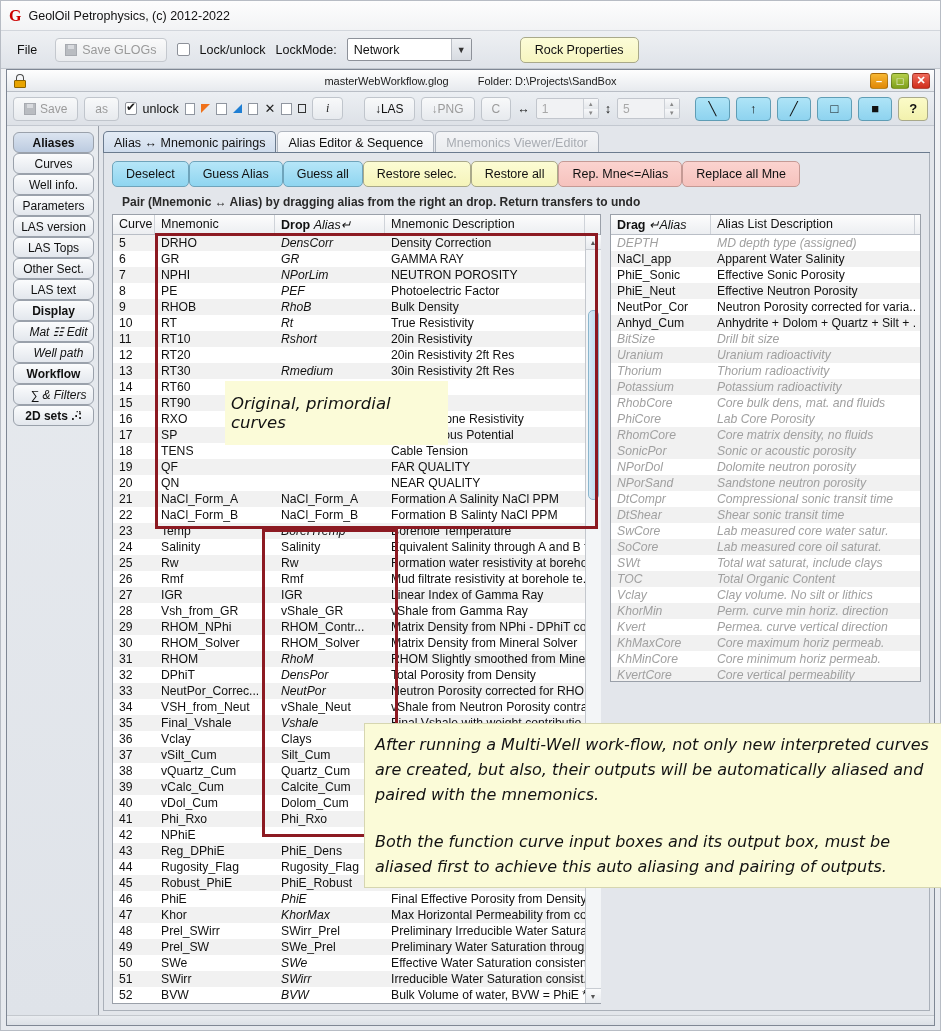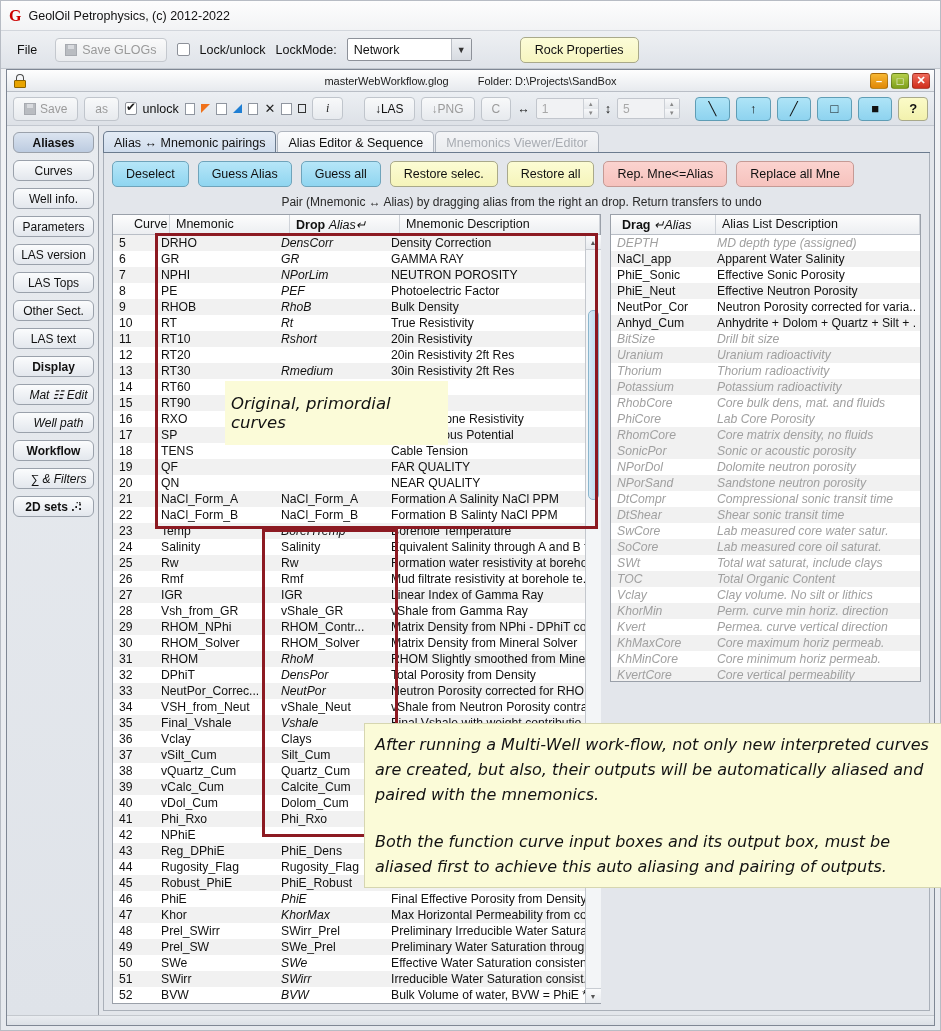--- a/index.html
+++ b/index.html
@@ -193,21 +193,21 @@
   }
 
   
   .mdi-body { flex: 1; display: flex; min-height: 0; }
 
   .rail {
     width: 92px;
     background: linear-gradient(#e8ebef, #dfe3e9);
     border-right: 1px solid #9aa0a9;
     padding: 6px 4px 0 6px;
-    display: flex; flex-direction: column; gap: 7px;
+    display: flex; flex-direction: column; gap: 0;
   }
   .rail-btn {
     height: 21px; border-radius: 6px;
     background: linear-gradient(#fbfcfd, #e3e7ed);
     border: 1px solid #9aa1ab;
     display: flex; align-items: center; justify-content: center;
     font-size: 12px; color: #111;
   }
   .rail-btn.sel {
     background: linear-gradient(#dbe4f0, #bccbe0);
@@ -242,48 +242,47 @@
   .tabs-line { height: 1px; background: #6b7b8e; margin-top: -1px; }
 
   .panel {
     flex: 1; min-height: 0;
     border: 1px solid #aab0b9; border-top: none;
     background: #e3e6eb;
     padding: 8px 8px 6px 8px;
     display: flex; flex-direction: column;
   }
 
-  .actionbar { display: flex; gap: 9px; align-items: center; }
+  .actionbar { display: flex; align-items: center; }
   .abtn {
     font-size: 12.5px; color: #111; padding: 5px 13px;
     border-radius: 5px; border: 1px solid #8f96a0;
   }
   .abtn.cyan { background: linear-gradient(#b6e6f8, #8fd5f0); border-color:#6fa4bb; }
   .abtn.yel  { background: linear-gradient(#fcfcd4, #f5f4ba); border-color:#a9a98a; }
   .abtn.pink { background: linear-gradient(#fbd3cf, #f6c2bd); border-color:#c59a95; }
 
   .hint {
-    font-size: 12px; font-weight: normal; color: #2a2a2a;
+    font-size: 12px; font-weight: bold; color: #2a2a2a;
     margin: 8px 0 5px 10px;
-    text-align: center;
   }
 
   
   .tables { flex: 1; min-height: 0; display: flex; gap: 9px; position: relative; }
   .tbl-wrap {
     background: #fff; border: 1px solid #9aa0a9;
     display: flex; flex-direction: column; min-height: 0;
   }
   .tbl-left { width: 489px; }
   .tbl-right { width: 320px; }
   .thead {
     display: flex; height: 20px;
     background: linear-gradient(#fdfdfd, #eceef1);
     border-bottom: 1px solid #b9bec6;
-    font-size: 12.5px; color: #111; justify-content: flex-end;
+    font-size: 12.5px; color: #111;
   }
   .thead .th { padding: 2px 0 0 6px; border-right: 1px solid #cfd3d9; overflow: hidden; white-space: nowrap; }
   .tbody { flex: 1; min-height: 0; overflow: hidden; position: relative; }
   .row { display: flex; height: 16px; font-size: 12.2px; color: #111; }
   .row.alt { background: #f1f1f1; }
   .row .c { padding-left: 6px; overflow: hidden; white-space: nowrap; line-height: 16px; }
   .ital { font-style: italic; }
   .greyi { color: #a0a0a0; font-style: italic; }
 
   

